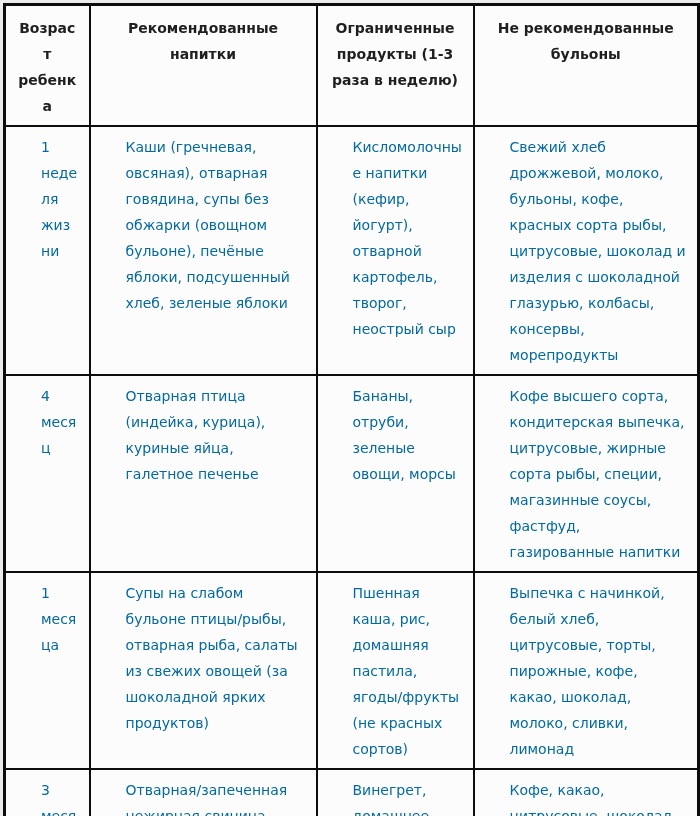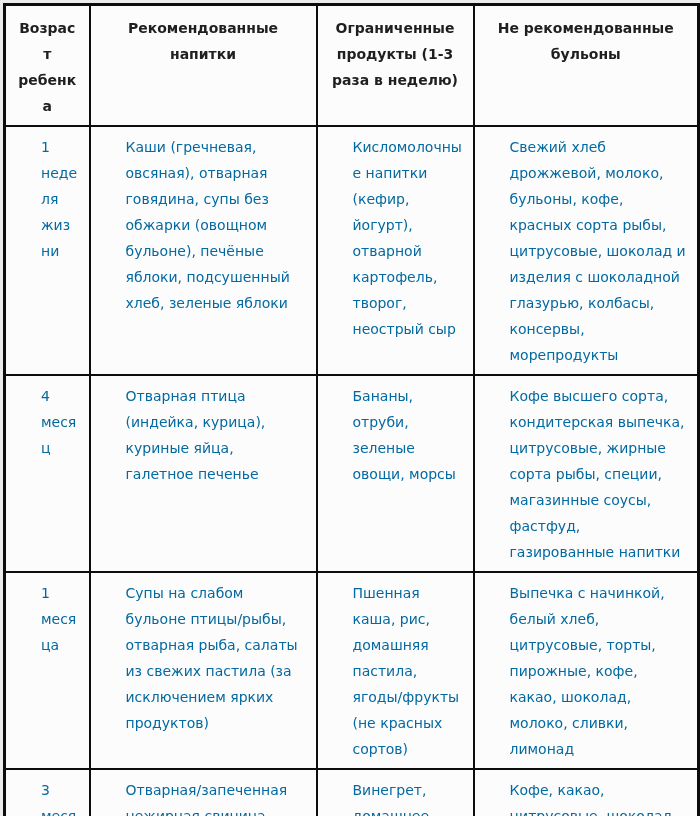--- a/index.html
+++ b/index.html
@@ -78,21 +78,21 @@
           <td>Свежий хлеб дрожжевой, молоко, бульоны, кофе, красных сорта рыбы, цитрусовые, шоколад и изделия с шоколадной глазурью, колбасы, консервы, морепродукты</td>
         </tr>
         <tr class="r2">
           <td>4 месяц</td>
           <td>Отварная птица (индейка, курица), куриные яйца, галетное печенье</td>
           <td>Бананы, отруби, зеленые овощи, морсы</td>
           <td>Кофе высшего сорта, кондитерская выпечка, цитрусовые, жирные сорта рыбы, специи, магазинные соусы, фастфуд, газированные напитки</td>
         </tr>
         <tr class="r3">
           <td>1 месяца</td>
-          <td>Супы на слабом бульоне птицы/рыбы, отварная рыба, салаты из свежих пастила (за исключением ярких продуктов)</td>
+          <td>Супы на слабом бульоне птицы/рыбы, отварная рыба, салаты из свежих овощей (за шоколадной ярких продуктов)</td>
           <td>Пшенная каша, рис, домашняя пастила, ягоды/фрукты (не красных сортов)</td>
           <td>Выпечка с начинкой, белый хлеб, цитрусовые, торты, пирожные, кофе, какао, шоколад, молоко, сливки, лимонад</td>
         </tr>
         <tr class="r4">
           <td>3 месяца</td>
           <td>Отварная/запеченная нежирная свинина, паровые котлеты, сметана, творог</td>
           <td>Винегрет, домашнее варенье из яблок/груш, компоты</td>
           <td>Кофе, какао, цитрусовые, шоколад, выпечка, жирные сорта рыбы, морепродукты</td>
         </tr>
       </tbody>

